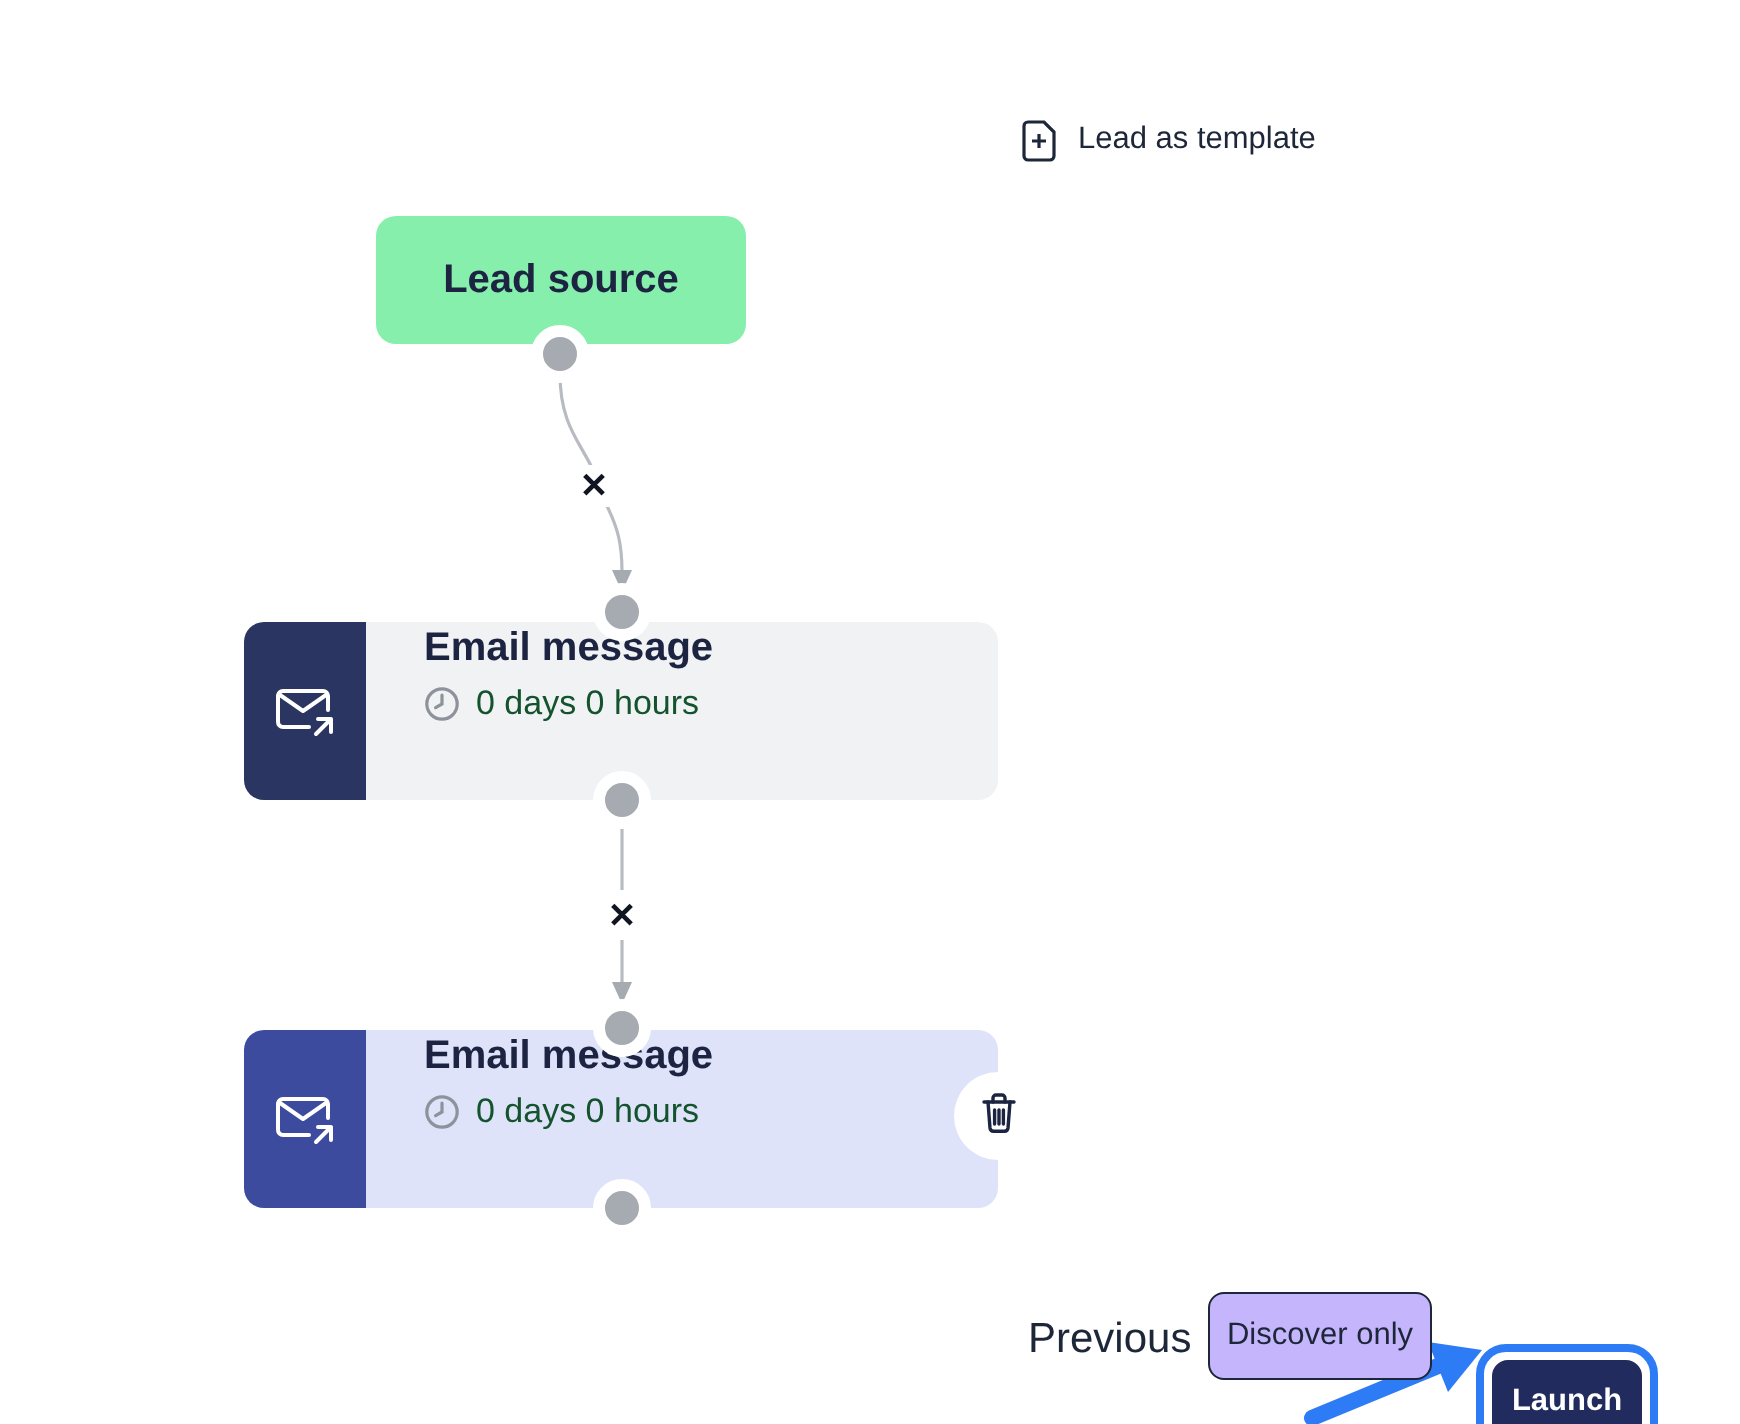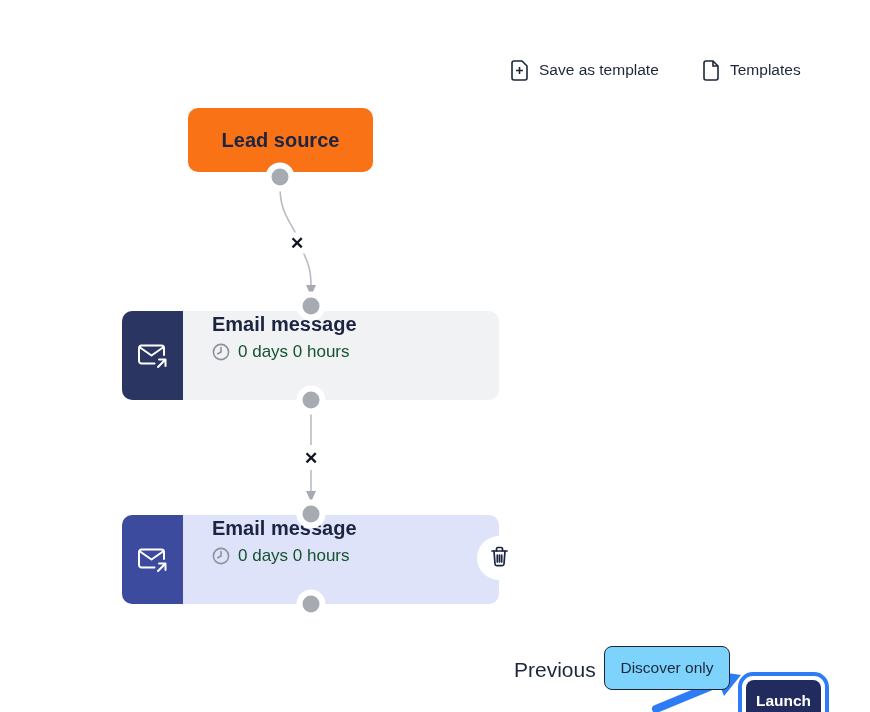--- a/index.html
+++ b/index.html
@@ -18,21 +18,21 @@
     display: flex; align-items: center; gap: 11px;
     cursor: pointer; background: none; border: none;
     font-family: "Liberation Sans", sans-serif;
     font-size: 15.5px; color: #1d2739; font-weight: 500;
   }
   .hdr-btn svg { display: block; }
 
   
   .lead-node {
     position: absolute; left: 188px; top: 108px; width: 185px; height: 64px;
-    background: #f97316; border-radius: 10px;
+    background: #86efac; border-radius: 10px;
     display: flex; align-items: center; justify-content: center;
     font-size: 20px; font-weight: 700; color: #1c2442; cursor: pointer;
   }
   .step-node {
     position: absolute; left: 122px; width: 377px; height: 89px;
     display: flex; border-radius: 10px; cursor: pointer;
   }
   .step-node .icon-block {
     width: 61px; flex: 0 0 61px;
     border-radius: 10px 0 0 10px;
@@ -75,22 +75,22 @@
     display: flex; align-items: center; justify-content: center;
   }
 
   
   .prev-link {
     position: absolute; left: 514px; top: 658px;
     font-size: 21px; color: #1d2739; cursor: pointer; background: none; border: none;
     font-family: "Liberation Sans", sans-serif;
   }
   .discover-btn {
-    position: absolute; left: 604px; top: 646px; width: 126px; height: 44px;
-    background: #7dd3fc; border: 1.4px solid #1d2739; border-radius: 8px;
+    position: absolute; left: 604px; top: 646px; width: 112px; height: 44px;
+    background: #c4b5fd; border: 1.4px solid #1d2739; border-radius: 8px;
     font-size: 15.5px; color: #1d2739; cursor: pointer;
     font-family: "Liberation Sans", sans-serif;
   }
   .launch-ring {
     position: absolute; left: 738px; top: 640px; width: 91px; height: 58px;
     border: 4px solid #2e7bf6; border-radius: 15px; background: #ffffff;
     display: flex; align-items: center; justify-content: center; margin-top: 32px;
   }
   .launch-btn {
     width: 75px; height: 42px; background: #222b5e; border: none; border-radius: 8px;
@@ -121,32 +121,23 @@
     </g>
   </svg>
 
   <button class="hdr-btn" style="left:511px;">
     <span>
       <svg width="17" height="21" viewBox="0 0 17 21" fill="none" stroke="#1d2739" stroke-width="1.6">
         <path d="M1 3 a2 2 0 0 1 2-2 h8 l5 5 v12 a2 2 0 0 1-2 2 h-11 a2 2 0 0 1-2-2 z"></path>
         <path d="M8.5 7 v7 M5 10.5 h7"></path>
       </svg>
     </span>
-    <span>Save as template</span>
+    <span>Lead as template</span>
   </button>
 
-  <button class="hdr-btn" style="left:703px;">
-    <span>
-      <svg width="16" height="21" viewBox="0 0 16 21" fill="none" stroke="#1d2739" stroke-width="1.6">
-        <path d="M1 3 a2 2 0 0 1 2-2 h7 l5 5 v12 a2 2 0 0 1-2 2 h-10 a2 2 0 0 1-2-2 z"></path>
-        <path d="M10 1 v5 h5"></path>
-      </svg>
-    </span>
-    <span>Templates</span>
-  </button>
 
   <div class="lead-node">
     <span>Lead source</span>
   </div>
 
   <div class="step-node node-1">
     <div class="icon-block">
       <svg width="34" height="32" viewBox="0 0 34 32" fill="none" stroke="#ffffff" stroke-width="2" stroke-linecap="round" stroke-linejoin="round">
         <path d="M3 8 a2.5 2.5 0 0 1 2.5-2.5 h20 a2.5 2.5 0 0 1 2.5 2.5 v7"></path>
         <path d="M3 8 v13 a2.5 2.5 0 0 0 2.5 2.5 h13"></path>

